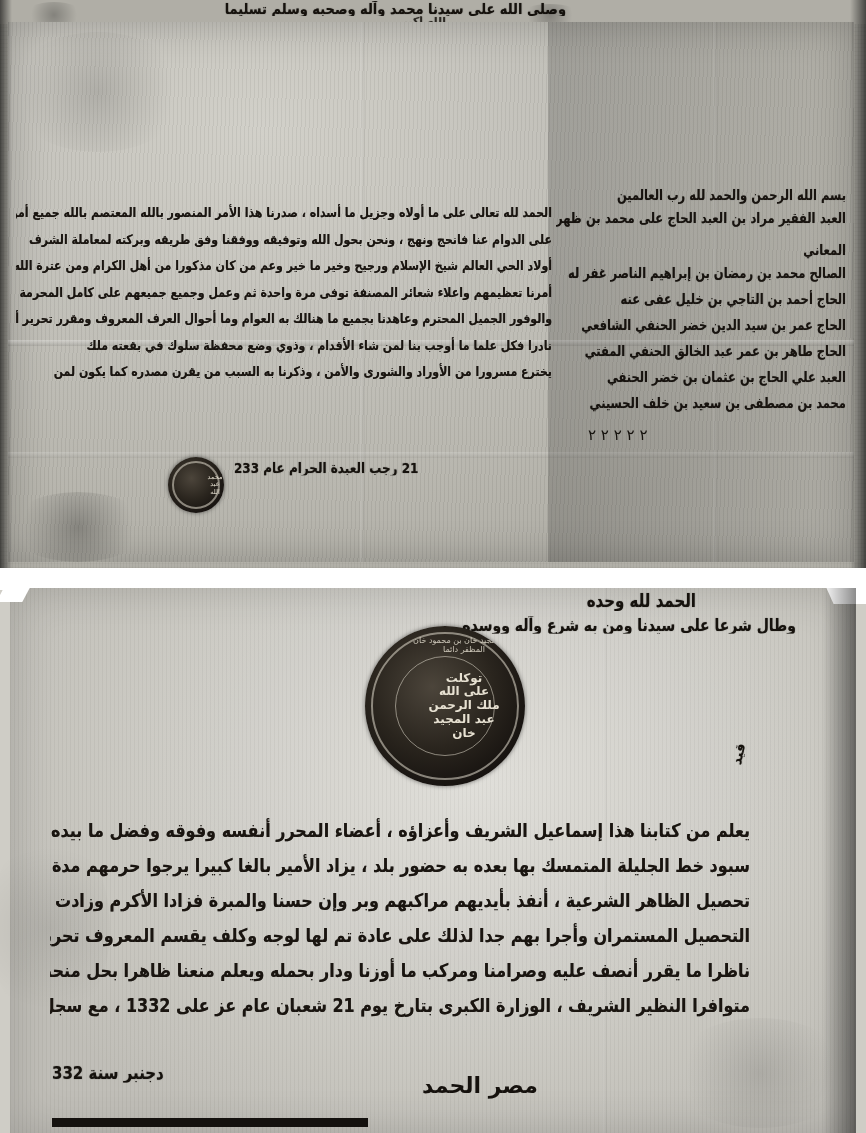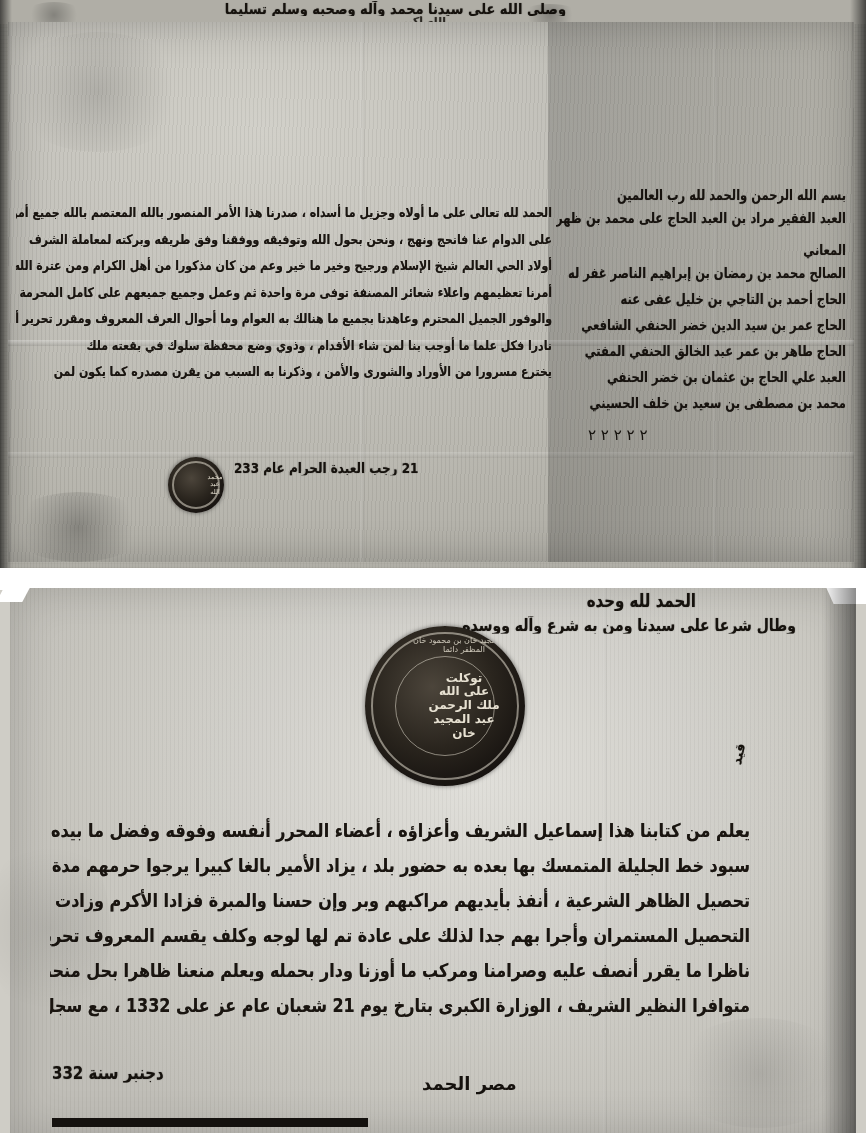--- a/index.html
+++ b/index.html
@@ -256,21 +256,21 @@
       <div style="transform:scaleY(1.18); white-space:nowrap;">يعلم من كتابنا هذا إسماعيل الشريف وأعزاؤه ، أعضاء المحرر أنفسه وفوقه وفضل ما بيده ومنه</div>
       <div style="transform:scaleY(1.18); white-space:nowrap;">سبود خط الجليلة المتمسك بها بعده به حضور بلد ، يزاد الأمير بالغا كبيرا يرجوا حرمهم مدة</div>
       <div style="transform:scaleY(1.18); white-space:nowrap;">تحصيل الظاهر الشرعية ، أنفذ بأيديهم مراكبهم وبر وإن حسنا والمبرة فزادا الأكرم وزادت على</div>
       <div style="transform:scaleY(1.18); white-space:nowrap;">التحصيل المستمران وأجرا بهم جدا لذلك على عادة تم لها لوجه وكلف يقسم المعروف تحريرا</div>
       <div style="transform:scaleY(1.18); white-space:nowrap;">ناظرا ما يقرر أنصف عليه وصرامنا ومركب ما أوزنا ودار بحمله ويعلم منعنا ظاهرا بحل منحنا</div>
       <div style="transform:scaleY(1.18); white-space:nowrap;">متوافرا النظير الشريف ، الوزارة الكبرى بتارخ يوم 21 شعبان عام عز على 1332 ، مع سجل</div>
     </div>
 
     <div class="scriptline" style="left:42px; top:478px; font-size:15px; transform:scaleY(1.2);">دجنبر سنة 332</div>
 
-    <div class="ornament" style="left:412px; top:485px; font-size:18px;text-align:right;">مصر الحمد</div>
+    <div class="ornament" style="left:412px; top:485px; font-size:22px;text-align:right;">مصر الحمد</div>
 
     <div class="smudge" style="left:660px;top:430px;width:180px;height:110px;opacity:0.45;"></div>
     <div class="smudge" style="left:-20px;top:240px;width:120px;height:200px;opacity:0.35;"></div>
 
     <div class="edge-dark" style="left:812px; top:0; width:34px; height:545px; background:linear-gradient(270deg, rgba(0,0,0,0.45), rgba(0,0,0,0));"></div>
   </div>
 
   <div class="bar-black" style="left:52px; top:1118px; width:316px; height:9px;"></div>
 
 </div>

